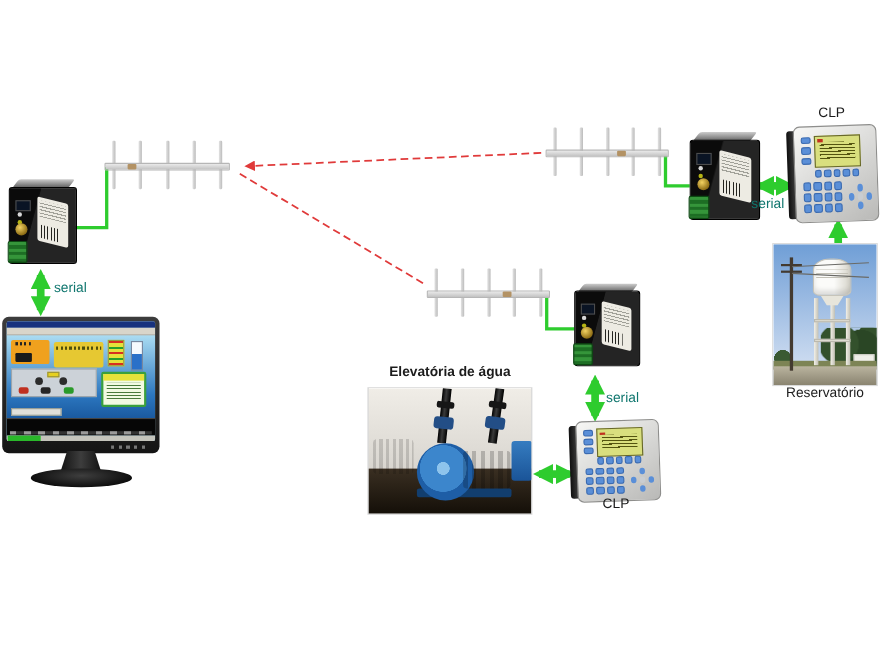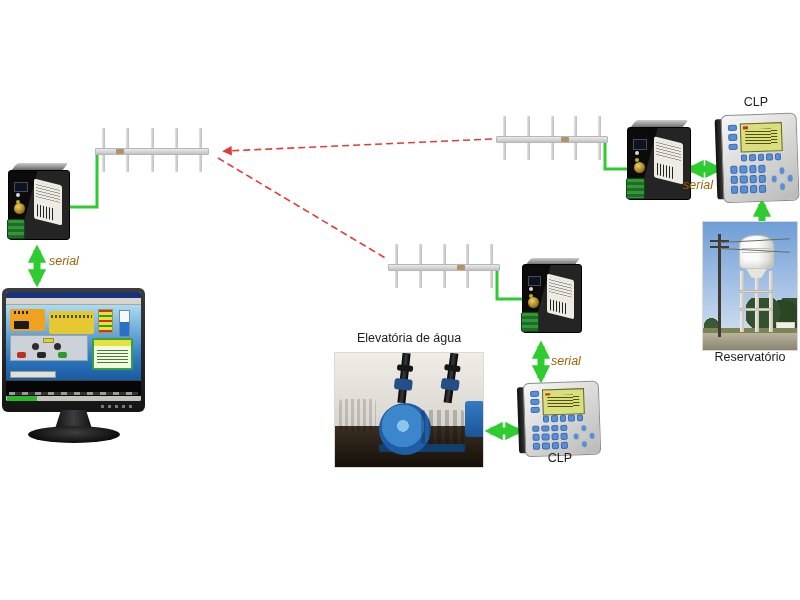--- a/index.html
+++ b/index.html
@@ -1,20 +1,20 @@
 <!DOCTYPE html>
 <html><head>
 <meta charset="utf-8">
 <style>
   html,body{margin:0;padding:0;background:#fff;}
   .stage{position:relative;width:800px;height:600px;background:#fff;overflow:hidden;
          font-family:"Liberation Sans",sans-serif;}
   .stage svg{position:absolute;left:0;top:0;z-index:1;}
   .node{position:absolute;z-index:2;}
-  .lbl{position:absolute;z-index:3;font-size:12.5px;color:#a16207;font-style:italic;}
+  .lbl{position:absolute;z-index:3;font-size:12.5px;color:#0f766e;}
   .cap{position:absolute;z-index:3;font-size:12.5px;color:#1c1c1c;text-align:center;}
 
   
   .ant{position:absolute;}
   .ant .boom{position:absolute;left:0;top:20px;width:100%;height:7px;
     background:linear-gradient(#eaeaea,#c2c2c2);border:1px solid #b6b6b6;box-sizing:border-box;border-radius:1px;}
   .ant .els{position:absolute;left:0;top:0;width:100%;height:100%;display:flex;justify-content:space-between;padding:0 7px;box-sizing:border-box;}
   .ant .els i{width:3px;height:44px;background:linear-gradient(90deg,#e2e2e2,#bcbcbc);border-radius:1px;}
   .ant .feed{position:absolute;top:21px;width:8px;height:5px;background:#b39264;border-radius:1px;}
 
@@ -283,21 +283,21 @@
           <i></i>
           <i></i>
         </div>
       <div class="c-dpad">
           <i></i>
         </div>
     </div>
   </div>
   <div class="cap" style="left:536px;top:451px;width:48px;">CLP</div>
 
-  <div class="cap" style="left:338px;top:331px;width:142px;">Elevatória de água</div>
+  <div class="cap" style="left:338px;top:331px;width:142px;font-weight:bold;">Elevatória de água</div>
 
   <div class="node ph" style="left:335px;top:353px;width:148px;height:114px;">
     <i class="pw-wall"></i>
     <i class="pw-floor"></i>
     <i class="pw-pipe" style="left:44%;transform:rotate(6deg);"></i>
     <i class="pw-pipe" style="left:76%;transform:rotate(8deg);"></i>
     <i class="pw-pump-l"></i>
     <i class="pw-base"></i>
     <i class="pw-pump-cf"></i>
     <i class="pw-pump-cb"></i>

